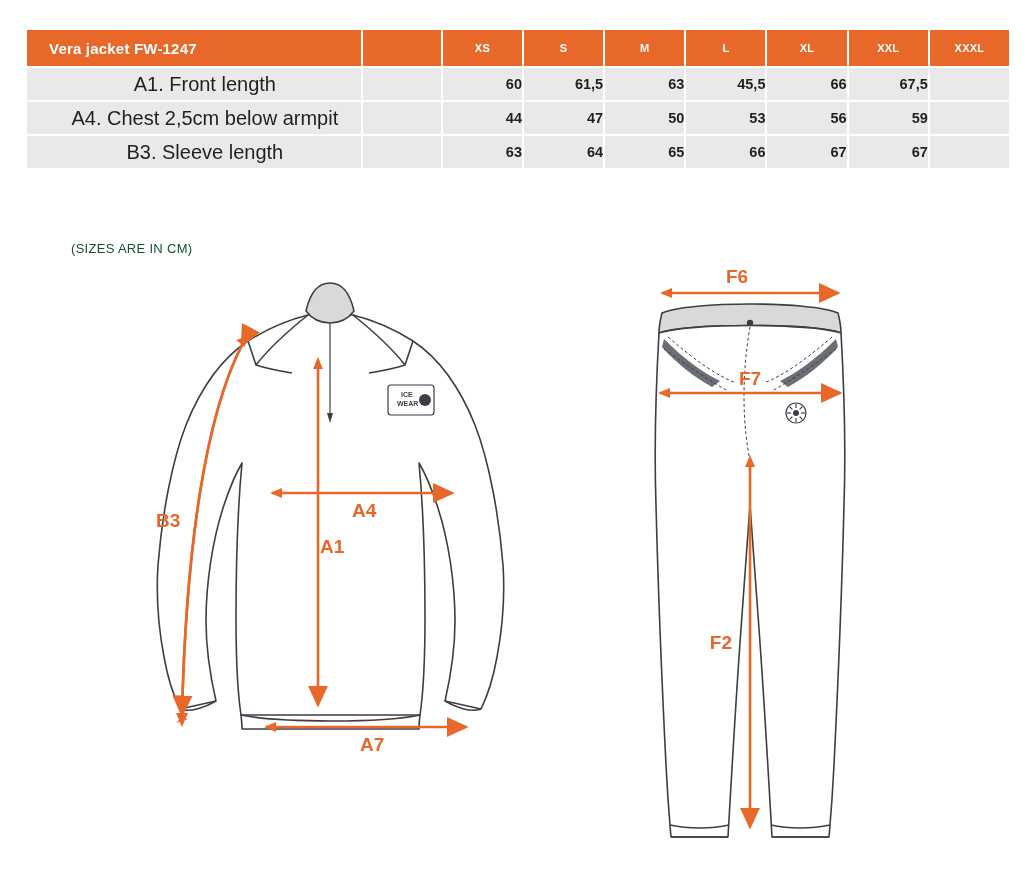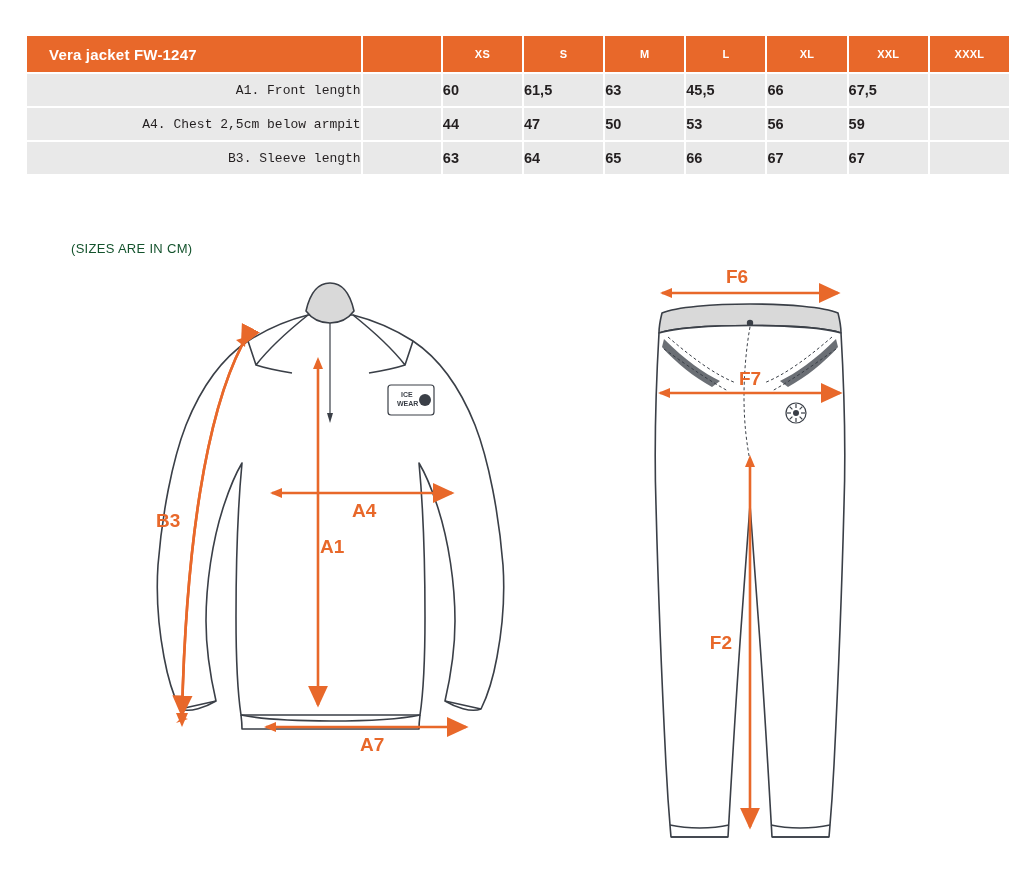--- a/index.html
+++ b/index.html
@@ -18,21 +18,21 @@
   .page {
     position: relative;
     width: 1036px;
     height: 890px;
   }
 
   
   .size-table-wrap {
     position: absolute;
     left: 25px;
-    top: 34px;
+    top: 28px;
     width: 986px;
   }
   table.size-table {
     border-collapse: collapse;
     width: 986px;
     table-layout: fixed;
   }
   table.size-table th,
   table.size-table td {
     border: 2px solid #ffffff;
@@ -48,31 +48,30 @@
     height: 36px;
     letter-spacing: 0.2px;
   }
   table.size-table thead th.head-label {
     text-align: left;
     padding-left: 22px;
     font-size: 15px;
   }
   table.size-table tbody td {
     background: #e9e9e9;
-    text-align: left;
+    text-align: right;
     font-weight: bold;
     color: #231f20;
     font-size: 14.5px;
   }
   table.size-table tbody td.row-label {
-    text-align: right;
+    text-align: center;
     padding-left: 22px;
     font-weight: normal;
-    font-size: 13px;
-    font-family: Liberation Mono, monospace;
+    font-size: 20px;
   }
   .col-label { width: 335px; }
   .col-blank { width: 80px; }
   .col-size  { width: 81px; }
 
   .units-note {
     position: absolute;
     left: 71px;
     top: 241px;
     color: #14532d;

